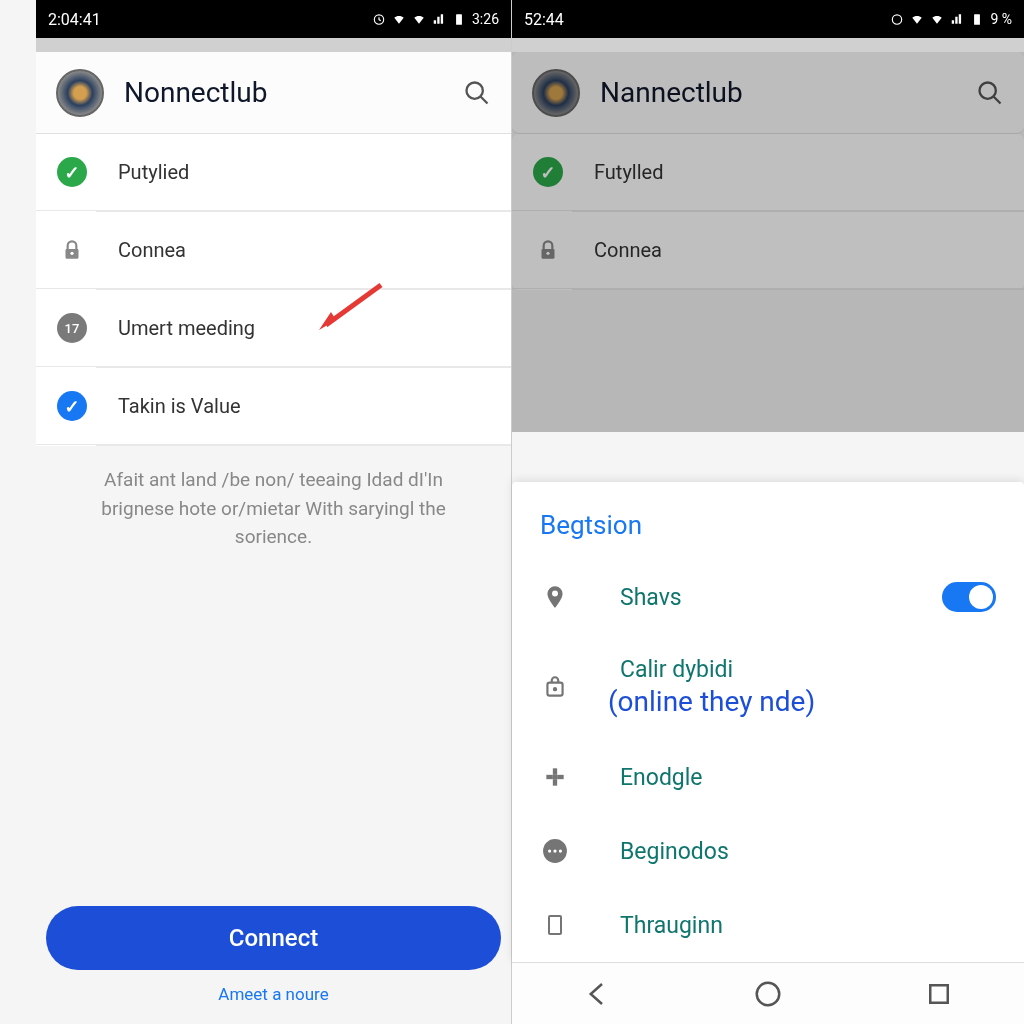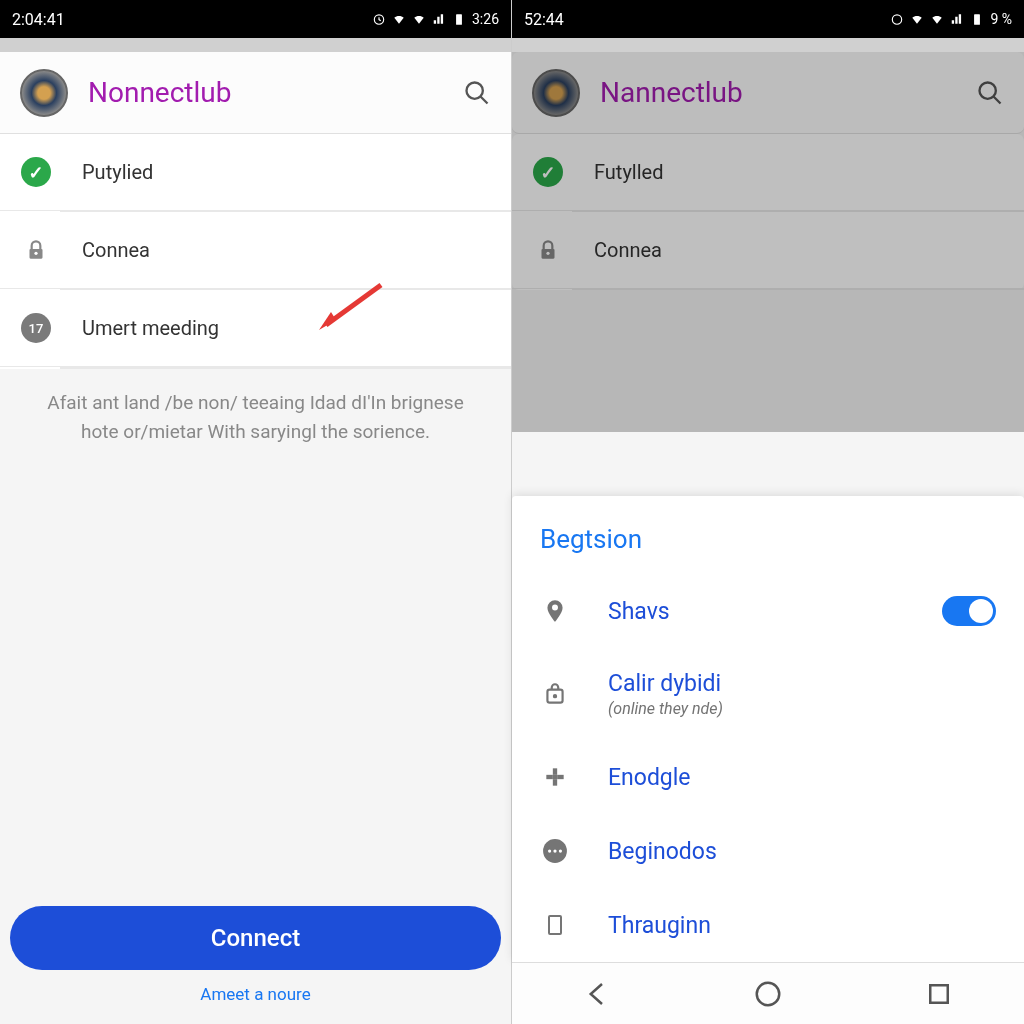--- a/index.html
+++ b/index.html
@@ -1,32 +1,32 @@
 <!DOCTYPE html>
 <html><head>
 <meta charset="utf-8">
 <style>
 * { margin: 0; padding: 0; box-sizing: border-box; font-family: -apple-system, BlinkMacSystemFont, 'Segoe UI', Roboto, sans-serif; }
 body { width: 1024px; height: 1024px; display: flex; background: #fff; overflow: hidden; }
 .screen { width: 512px; height: 1024px; position: relative; background: #f5f5f5; display: flex; flex-direction: column; }
-.screen-left { border-right: 1px solid #ccc; }
+.screen-left { border-right: 1px solid #ccc; padding-left: 36px; }
 
 
 .status-bar { height: 38px; background: #000; color: #fff; display: flex; align-items: center; justify-content: space-between; padding: 0 12px; font-size: 16px; }
 .status-left { font-size: 16px; }
 .status-right { display: flex; align-items: center; gap: 6px; font-size: 14px; }
 .status-icon { width: 14px; height: 14px; display: inline-block; }
 
 
 .gray-bar { height: 14px; background: #d0d0d0; }
 
 
 .app-header { height: 82px; background: #fcfcfc; display: flex; align-items: center; padding: 0 20px; border-bottom: 1px solid #e0e0e0; }
 .app-logo { width: 48px; height: 48px; border-radius: 50%; background: radial-gradient(circle, #d4a050 20%, #2a3f5f 40%, #888 70%); margin-right: 20px; flex-shrink: 0; border: 2px solid #666; }
-.app-title { font-size: 28px; color: #a21caf; flex: 1; font-weight: 400; }
+.app-title { font-size: 28px; color: #0f172a; flex: 1; font-weight: 400; }
 .search-icon { width: 28px; height: 28px; }
 
 
 .list { background: #fff; }
 .list-item { display: flex; align-items: center; padding: 22px 20px; border-bottom: 1px solid #e8e8e8; position: relative; }
 .list-item:first-child { border-top: none; }
 .list-indent { margin-left: 60px; border-bottom: 1px solid #e8e8e8; }
 .item-icon { width: 32px; height: 32px; margin-right: 30px; flex-shrink: 0; display: flex; align-items: center; justify-content: center; }
 .item-label { font-size: 20px; color: #333; }
 
@@ -51,22 +51,22 @@
 
 .dimmed { position: absolute; top: 0; left: 0; right: 0; height: 380px; background: rgba(0,0,0,0.25); pointer-events: none; }
 .screen-right .app-header, .screen-right .list { position: relative; border-radius: 7px; }
 .screen-right .list-bg { background: #fff; }
 
 
 .sheet { position: absolute; bottom: 62px; left: 0; right: 0; background: #fff; border-top-left-radius: 4px; border-top-right-radius: 4px; box-shadow: 0 -2px 10px rgba(0,0,0,0.1); }
 .sheet-title { color: #1877f2; font-size: 26px; padding: 28px 28px 20px; font-weight: 400; }
 .sheet-item { display: flex; align-items: center; padding: 22px 28px; }
 .sheet-icon { width: 30px; height: 30px; margin-right: 38px; color: #757575; display: flex; align-items: center; justify-content: center; flex-shrink: 0; }
-.sheet-label { font-size: 23px; color: #1d4ed8; flex: 1; }
-.sheet-sub { font-size: 16px; color: #737373; margin-top: 2px; font-style: italic; }
+.sheet-label { font-size: 23px; color: #0f766e; flex: 1; margin-left: 12px; }
+.sheet-sub { font-size: 28px; color: #1d4ed8; margin-top: 2px; }
 .sheet-text-col { display: flex; flex-direction: column; flex: 1; }
 .toggle { width: 54px; height: 30px; background: #1877f2; border-radius: 15px; position: relative; }
 .toggle::after { content: ''; position: absolute; right: 3px; top: 3px; width: 24px; height: 24px; background: #fff; border-radius: 50%; }
 
 
 .nav-bar { position: absolute; bottom: 0; left: 0; right: 0; height: 62px; background: #fdfdfd; border-top: 1px solid #ddd; display: flex; align-items: center; justify-content: space-around; }
 .nav-btn { width: 30px; height: 30px; color: #555; }
 
 svg { display: block; }
 </style>
@@ -130,20 +130,26 @@
       <div class="item-icon">
           <div class="badge-gray">17</div>
         </div>
       <div class="item-label">Umert meeding</div>
       <svg class="red-arrow" width="80" height="60" viewBox="0 0 80 60">
         <line x1="70" y1="5" x2="15" y2="45" stroke="#e53935" stroke-width="5"></line>
         <polygon points="8,50 25,40 20,32" fill="#e53935"></polygon>
       </svg>
     </div>
     <div class="list-indent"></div>
+    <div class="list-item">
+      <div class="item-icon">
+          <div class="check-blue"></div>
+        </div>
+      <div class="item-label">Takin is Value</div>
+    </div>
     <div class="list-indent"></div>
   </div>
 
   <div class="desc-text">Afait ant land /be non/ teeaing Idad dI'In brignese hote or/mietar With saryingl the sorience.</div>
 
   <div class="bottom-area">
     <button class="connect-btn">Connect</button>
     <a class="bottom-link">Ameet a noure</a>
   </div>
 </div>

